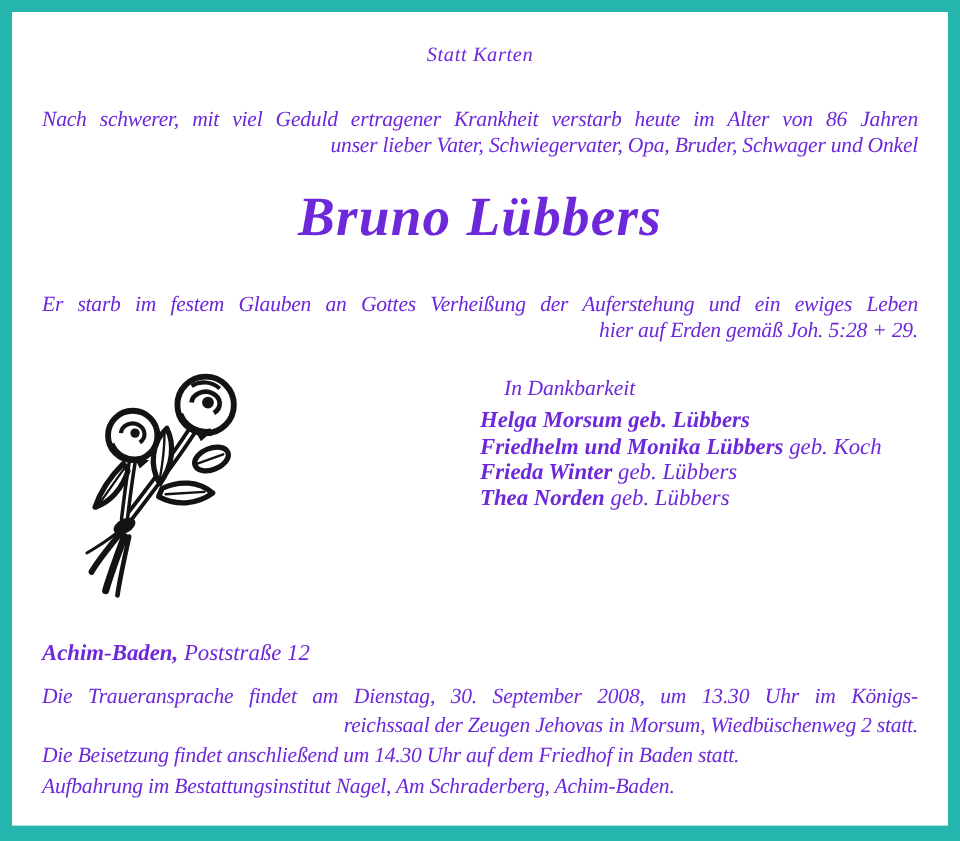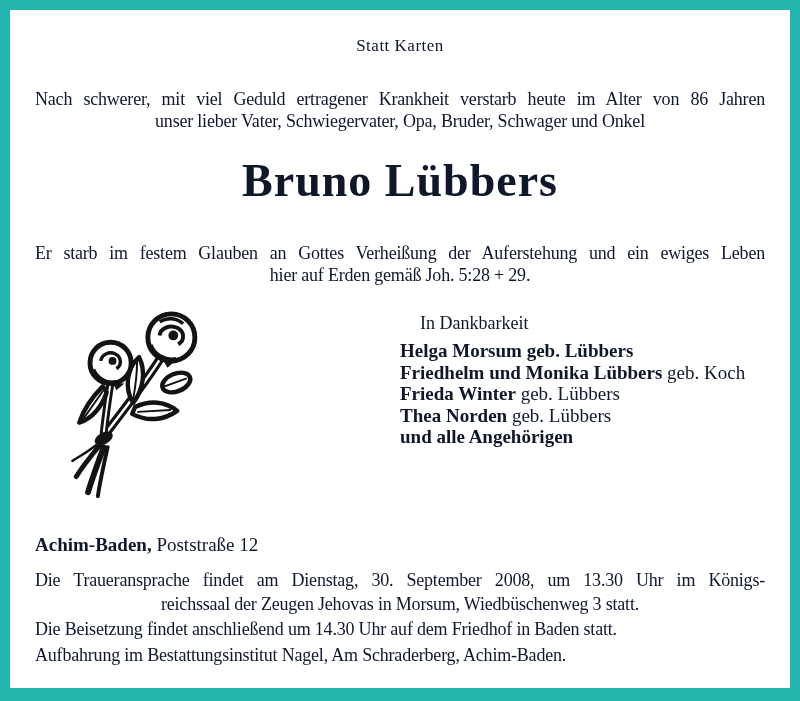--- a/index.html
+++ b/index.html
@@ -9,34 +9,35 @@
     position: relative;
     width: 800px; height: 701px;
     background: #24b6ae;
     overflow: hidden;
   }
   .sheet {
     position: absolute;
     left: 10px; top: 10px;
     width: 780px; height: 678px;
     background: #ffffff;
-    color: #0f172a;
+    color: #6d28d9;
+    font-style: italic;
   }
   .abs { position: absolute; }
 
   .pre-title {
     left: 0; right: 0; top: 26px;
     text-align: center;
     font-size: 17px;
     letter-spacing: 0.5px;
   }
 
   .para { left: 25px; right: 25px; font-size: 18px; line-height: 22px; letter-spacing: -0.2px; }
   .jline { text-align: justify; text-align-last: justify; }
-  .lline { text-align: center; }
+  .lline { text-align: right; }
 
   .intro { top: 78px; }
   .faith { top: 232px; }
 
   .deceased {
     left: 0; right: 0; top: 143px;
     text-align: center;
     font-size: 46px;
     line-height: 56px;
     font-weight: 700;
@@ -122,30 +123,29 @@
       <path d="M98 52 l5 9 l9 -8 z" fill="#141214"></path>
     </svg>
 
     <div class="abs thanks-heading">In Dankbarkeit</div>
 
     <div class="abs mourners">
       <div class="m-line"><span class="b">Helga Morsum geb. Lübbers</span><span class="r"></span></div>
       <div class="m-line"><span class="b">Friedhelm und Monika Lübbers</span><span class="r"> geb. Koch</span></div>
       <div class="m-line"><span class="b">Frieda Winter</span><span class="r"> geb. Lübbers</span></div>
       <div class="m-line"><span class="b">Thea Norden</span><span class="r"> geb. Lübbers</span></div>
-      <div class="m-line"><span class="b">und alle Angehörigen</span><span class="r"></span></div>
     </div>
 
     <div class="abs address">
       <span class="b">Achim-Baden,</span><span> Poststraße 12</span>
     </div>
 
     <div class="abs para service">
       <div class="jline">Die Traueransprache findet am Dienstag, 30. September 2008, um 13.30 Uhr im Königs-</div>
-      <div class="lline">reichssaal der Zeugen Jehovas in Morsum, Wiedbüschenweg 3 statt.</div>
+      <div class="lline">reichssaal der Zeugen Jehovas in Morsum, Wiedbüschenweg 2 statt.</div>
     </div>
 
     <div class="abs single burial">Die Beisetzung findet anschließend um 14.30 Uhr auf dem Friedhof in Baden statt.</div>
 
     <div class="abs single repose">Aufbahrung im Bestattungsinstitut Nagel, Am Schraderberg, Achim-Baden.</div>
 
   </div>
 </div>
 
 </body></html>

